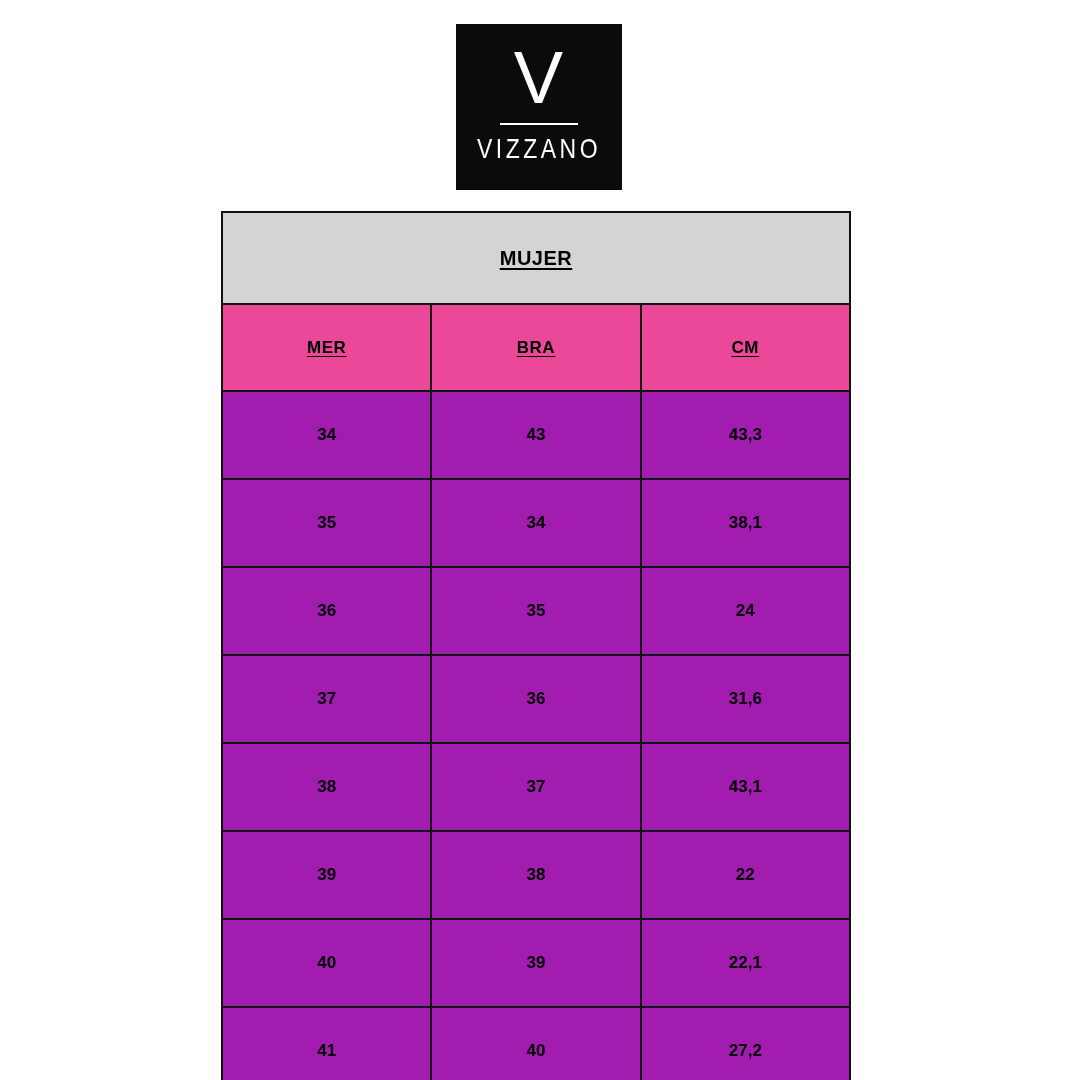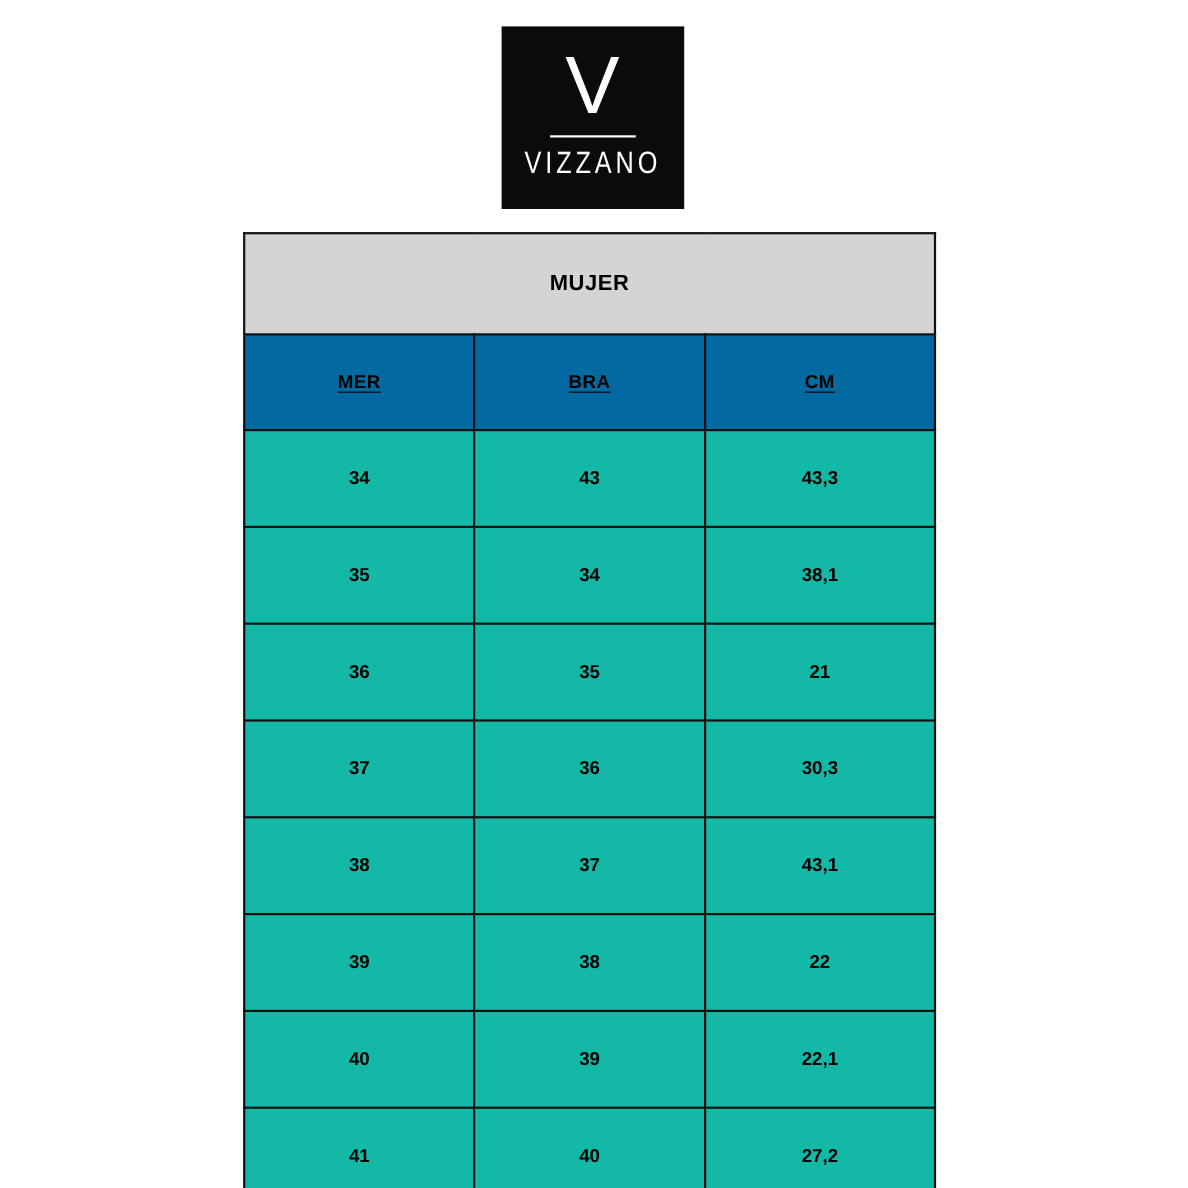--- a/index.html
+++ b/index.html
@@ -75,37 +75,38 @@
     font-weight: bold;
     color: #000000;
     padding: 0;
   }
   .title-row td {
     background: #d4d4d4;
     height: 90px;
     font-size: 20px;
   }
   .title-row td span {
+    text-decoration: underline;
     text-underline-offset: 3px;
     letter-spacing: 0.5px;
   }
   .header-row td {
     height: 85px;
     font-size: 17px;
-    background: #0369a1;
+    background: #ec4899;
   }
   .header-row td span {
     text-decoration: underline;
     text-underline-offset: 3px;
     letter-spacing: 0.5px;
   }
   .data-row td {
     height: 86px;
     font-size: 17px;
-    background: #14b8a6;
+    background: #a21caf;
     margin-top: 45px;
   }
 </style>
 </head>
 <body>
 
 <div class="page">
 
   <div class="logo-block">
     <div class="logo-v">V</div>
@@ -129,26 +130,26 @@
         <td>43,3</td>
       </tr>
       <tr class="data-row">
         <td>35</td>
         <td>34</td>
         <td>38,1</td>
       </tr>
       <tr class="data-row">
         <td>36</td>
         <td>35</td>
-        <td>21</td>
+        <td>24</td>
       </tr>
       <tr class="data-row">
         <td>37</td>
         <td>36</td>
-        <td>30,3</td>
+        <td>31,6</td>
       </tr>
       <tr class="data-row">
         <td>38</td>
         <td>37</td>
         <td>43,1</td>
       </tr>
       <tr class="data-row">
         <td>39</td>
         <td>38</td>
         <td>22</td>

